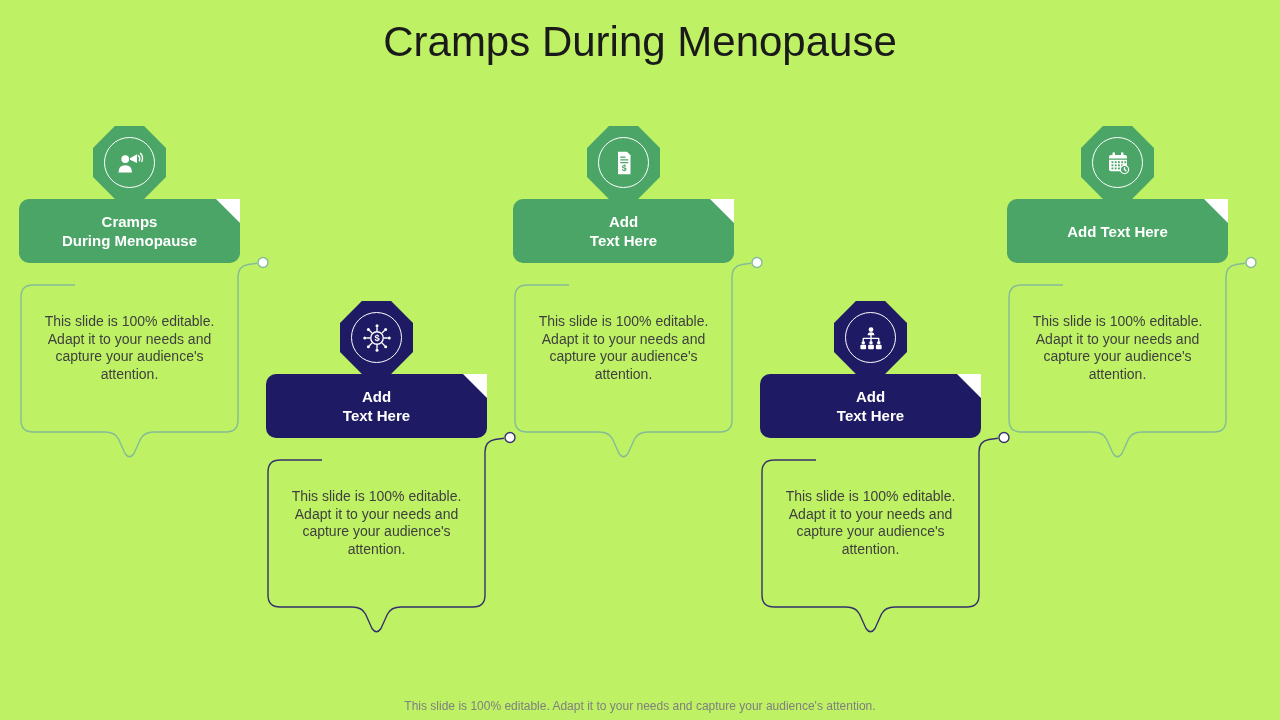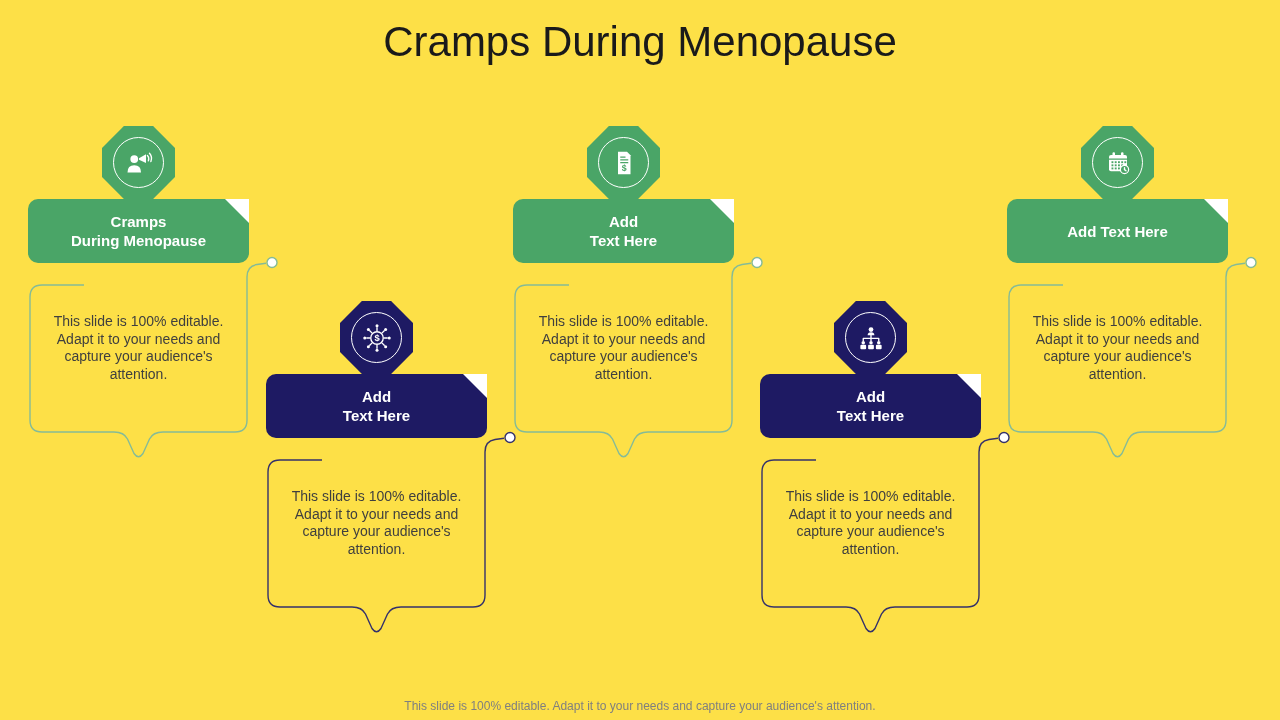--- a/index.html
+++ b/index.html
@@ -1,25 +1,25 @@
 <!DOCTYPE html>
 <html><head>
 <meta charset="utf-8">
 <style>
   html,body{margin:0;padding:0;background:#ffffff;}
   .slide{
-    position:relative;width:1280px;height:720px;overflow:hidden;background:#fde047;
+    position:relative;width:1280px;height:720px;overflow:hidden;background:#bef264;
     font-family:"Liberation Sans", sans-serif;
   }
   .title{
     position:absolute;top:18px;left:0;width:100%;text-align:center;
     font-size:42px;font-weight:400;color:#1a1a1a;margin:0;letter-spacing:0px;
   }
   .col{position:absolute;width:221px;top:0;height:720px;}
-  .c1{left:28px;}.c2{left:266px;}.c3{left:513px;}.c4{left:760px;}.c5{left:1007px;}
+  .c1{left:19px;}.c2{left:266px;}.c3{left:513px;}.c4{left:760px;}.c5{left:1007px;}
 
   .octagon{
     position:absolute;left:74px;width:73px;height:73px;
     clip-path:polygon(30% 0%,70% 0%,100% 30%,100% 70%,70% 100%,30% 100%,0% 70%,0% 30%);
     display:flex;align-items:center;justify-content:center;
   }
   .green .octagon{background:#4aa567;top:126px;}
   .navy  .octagon{background:#1e1a63;top:301px;}
   .ring{
     width:49px;height:49px;border:1.5px solid #ffffff;border-radius:50%;

